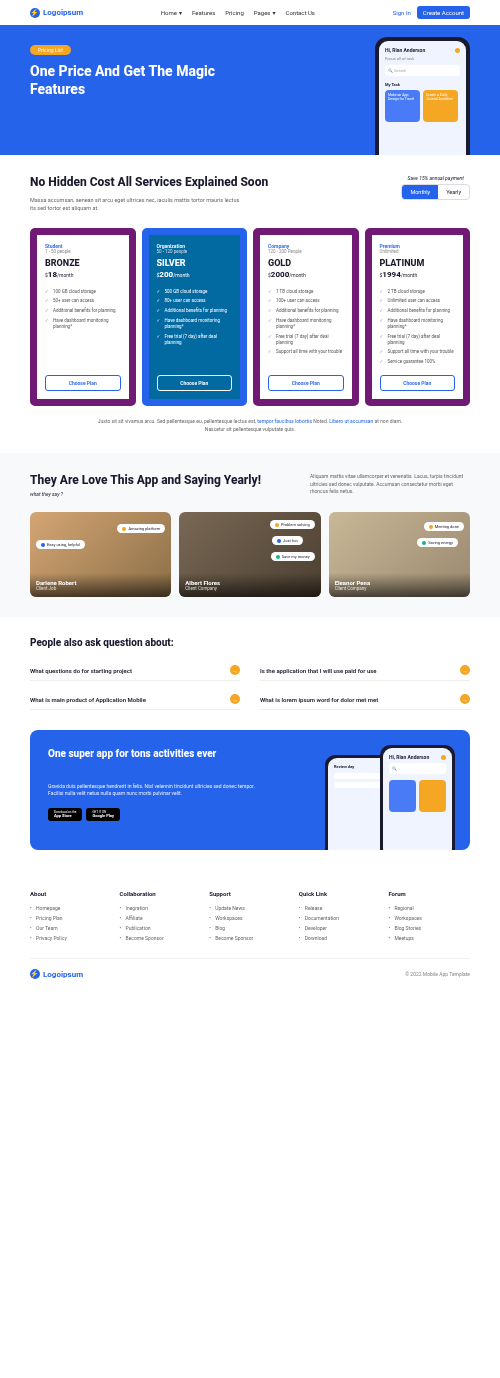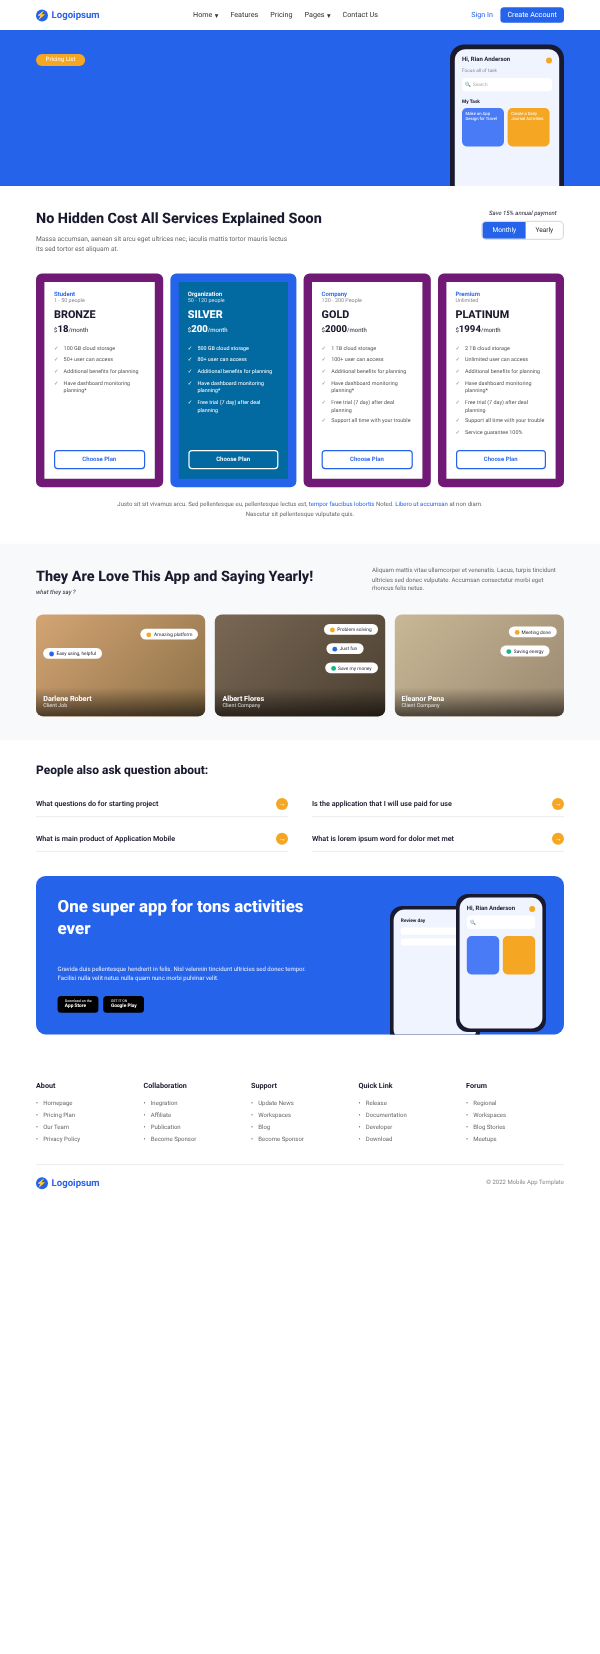--- a/index.html
+++ b/index.html
@@ -72,21 +72,21 @@
 .testi-name{font-size:6px;font-weight:700}
 .testi-role{font-size:4.5px;opacity:0.8}
 .faq{padding:20px 30px}
 .faq h2{font-size:10px;font-weight:800;margin-bottom:12px}
 .faq-grid{display:grid;grid-template-columns:repeat(2,1fr);gap:8px 20px}
 .faq-item{display:flex;justify-content:space-between;align-items:center;padding:5px 0;border-bottom:1px solid #eee}
 .faq-q{font-size:6px;font-weight:600}
 .faq-arrow{width:10px;height:10px;background:#f5a623;border-radius:50%;display:flex;align-items:center;justify-content:center;color:#fff;font-size:6px}
 .cta-section{padding:0 30px 20px}
 .cta{background:#2563eb;border-radius:8px;padding:18px;color:#fff;position:relative;overflow:hidden;min-height:120px}
-.cta h2{font-size:14px;font-weight:800;line-height:1.25;margin-bottom:22px;max-width:220px}
+.cta h2{font-size:10px;font-weight:800;line-height:1.25;margin-bottom:22px;max-width:220px}
 .cta p{font-size:5px;max-width:210px;line-height:1.5;margin-bottom:10px;opacity:0.9}
 .stores{display:flex;gap:4px}
 .store{background:#000;color:#fff;border-radius:3px;padding:3px 6px;font-size:4px;line-height:1.1}
 .store-top{font-size:3px}
 .cta-phones{position:absolute;right:15px;top:15px;display:flex;gap:-10px}
 .cta-phone{width:75px;height:115px;background:#1a1a2e;border-radius:10px;padding:3px}
 .cta-phone:first-child{margin-right:-20px;margin-top:10px;position:relative;z-index:0}
 .cta-phone:last-child{position:relative;z-index:1}
 .footer{padding:20px 30px;background:#fff}
 .footer-cols{display:grid;grid-template-columns:repeat(5,1fr);gap:8px;margin-bottom:15px}
@@ -120,20 +120,21 @@
       <span class="nav-item">Contact Us</span>
     </nav>
     <div class="header-actions">
       <span class="sign-in">Sign In</span>
       <span class="create-btn">Create Account</span>
     </div>
   </header>
 
   <section class="hero">
     <span class="pricing-pill">Pricing List</span>
+    <h1>One Price And Get The Magic Features</h1>
     <div class="phone-mock">
       <div class="phone-inner">
         <div class="phone-header">
             <span>Hi, Rian Anderson</span>
             <span class="avatar"></span>
           </div>
         <div class="phone-sub">Focus all of task</div>
         <div class="search-box">🔍 <span>Search</span></div>
         <div class="task-label">My Task</div>
         <div class="task-cards">

